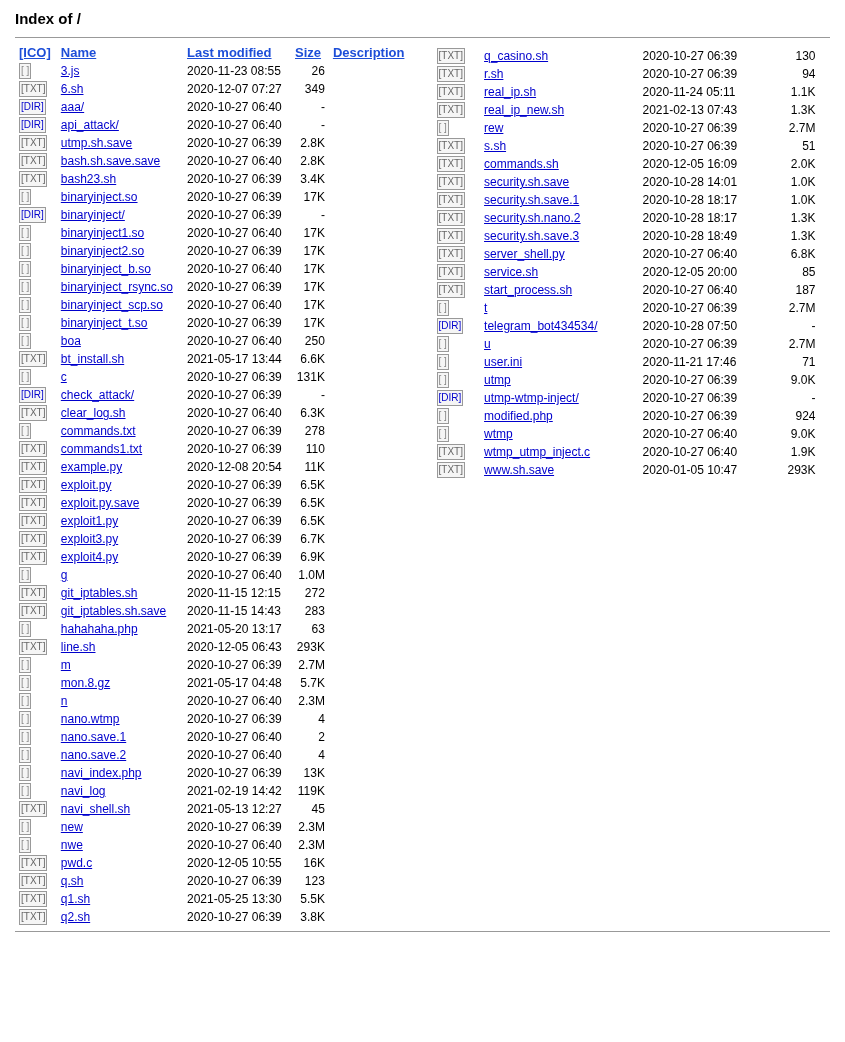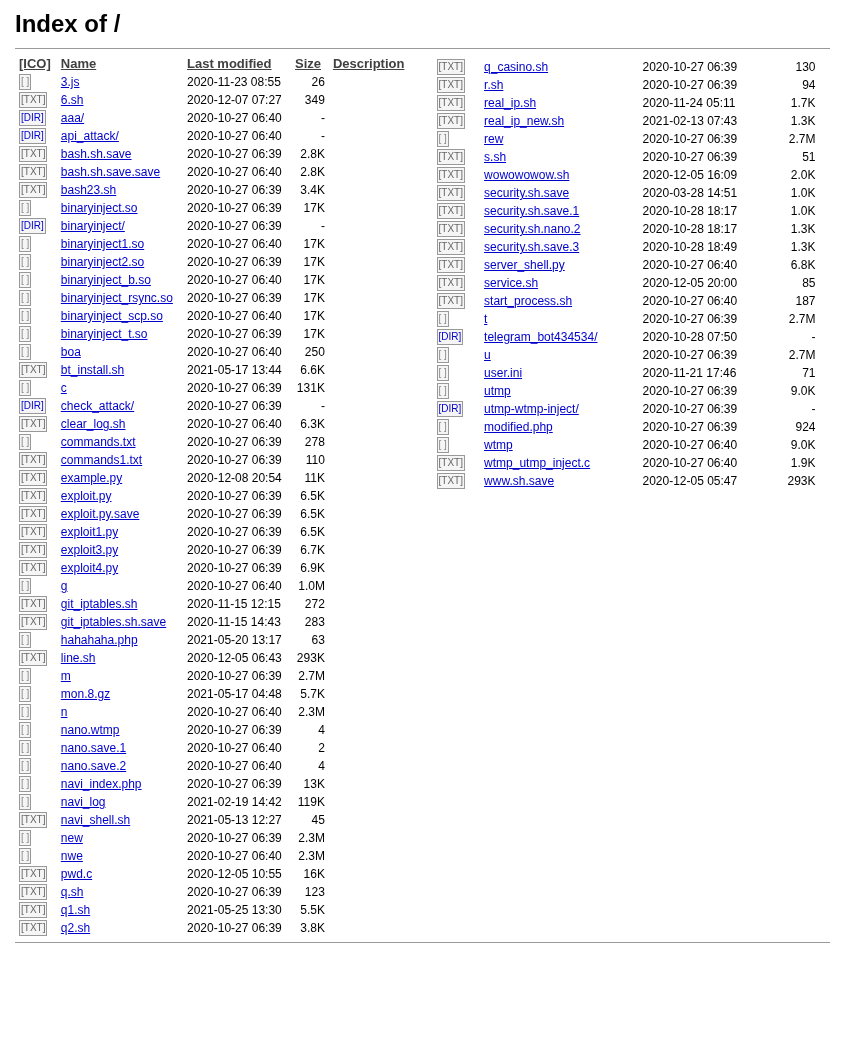--- a/index.html
+++ b/index.html
@@ -4,21 +4,21 @@
   <style>
     * { margin: 0; padding: 0; box-sizing: border-box; }
     body {
       font-family: Arial, sans-serif;
       font-size: 13px;
       background: #fff;
       color: #000;
       padding: 10px 15px;
     }
     h1 {
-      font-size: 24px;
+      font-size: 15px;
       font-weight: bold;
       margin-bottom: 10px;
     }
     .container {
       display: flex;
       gap: 20px;
     }
     .col {
       flex: 1;
       min-width: 0;
@@ -37,21 +37,21 @@
       padding: 1px 4px;
       white-space: nowrap;
       font-size: 12px;
       vertical-align: middle;
     }
     a {
       color: #00c;
       text-decoration: underline;
     }
     th a {
-      color: #404040;
+      color: #1d4ed8;
       text-decoration: underline;
     }
     .hr-line {
       border: none;
       border-top: 1px solid #999;
       margin: 5px 0;
     }
     td.td-date { color: #000; }
     td.td-size { text-align: right; }
   </style>
@@ -96,21 +96,21 @@
           </tr>
           <tr>
             <td><span style="font-size:10px;color:#00c;border:1px solid #999;padding:0 1px;display:inline-block;line-height:14px;background:#f5f5f5;white-space:nowrap;">[DIR]</span></td>
             <td><a href="api_attack/">api_attack/</a></td>
             <td class="td-date">2020-10-27 06:40</td>
             <td class="td-size">-</td>
             <td></td>
           </tr>
           <tr>
             <td><span style="font-size:10px;color:#666;border:1px solid #999;padding:0 1px;display:inline-block;line-height:14px;background:#f5f5f5;white-space:nowrap;">[TXT]</span></td>
-            <td><a href="bash.sh.save">bash.sh.save</a></td>
+            <td><a href="bash.sh.save">utmp.sh.save</a></td>
             <td class="td-date">2020-10-27 06:39</td>
             <td class="td-size">2.8K</td>
             <td></td>
           </tr>
           <tr>
             <td><span style="font-size:10px;color:#666;border:1px solid #999;padding:0 1px;display:inline-block;line-height:14px;background:#f5f5f5;white-space:nowrap;">[TXT]</span></td>
             <td><a href="bash.sh.save.save">bash.sh.save.save</a></td>
             <td class="td-date">2020-10-27 06:40</td>
             <td class="td-size">2.8K</td>
             <td></td>
@@ -435,21 +435,21 @@
             <td><span style="font-size:10px;color:#666;border:1px solid #999;padding:0 1px;display:inline-block;line-height:14px;background:#f5f5f5;white-space:nowrap;">[TXT]</span></td>
             <td><a href="r.sh">r.sh</a></td>
             <td class="td-date">2020-10-27 06:39</td>
             <td class="td-size">94</td>
             <td></td>
           </tr>
           <tr>
             <td><span style="font-size:10px;color:#666;border:1px solid #999;padding:0 1px;display:inline-block;line-height:14px;background:#f5f5f5;white-space:nowrap;">[TXT]</span></td>
             <td><a href="real_ip.sh">real_ip.sh</a></td>
             <td class="td-date">2020-11-24 05:11</td>
-            <td class="td-size">1.7K</td>
+            <td class="td-size">1.1K</td>
             <td></td>
           </tr>
           <tr>
             <td><span style="font-size:10px;color:#666;border:1px solid #999;padding:0 1px;display:inline-block;line-height:14px;background:#f5f5f5;white-space:nowrap;">[TXT]</span></td>
             <td><a href="real_ip_new.sh">real_ip_new.sh</a></td>
             <td class="td-date">2021-02-13 07:43</td>
             <td class="td-size">1.3K</td>
             <td></td>
           </tr>
           <tr>
@@ -461,29 +461,29 @@
           </tr>
           <tr>
             <td><span style="font-size:10px;color:#666;border:1px solid #999;padding:0 1px;display:inline-block;line-height:14px;background:#f5f5f5;white-space:nowrap;">[TXT]</span></td>
             <td><a href="s.sh">s.sh</a></td>
             <td class="td-date">2020-10-27 06:39</td>
             <td class="td-size">51</td>
             <td></td>
           </tr>
           <tr>
             <td><span style="font-size:10px;color:#666;border:1px solid #999;padding:0 1px;display:inline-block;line-height:14px;background:#f5f5f5;white-space:nowrap;">[TXT]</span></td>
-            <td><a href="security.sh">wowowowow.sh</a></td>
+            <td><a href="security.sh">commands.sh</a></td>
             <td class="td-date">2020-12-05 16:09</td>
             <td class="td-size">2.0K</td>
             <td></td>
           </tr>
           <tr>
             <td><span style="font-size:10px;color:#666;border:1px solid #999;padding:0 1px;display:inline-block;line-height:14px;background:#f5f5f5;white-space:nowrap;">[TXT]</span></td>
             <td><a href="security.sh.save">security.sh.save</a></td>
-            <td class="td-date">2020-03-28 14:51</td>
+            <td class="td-date">2020-10-28 14:01</td>
             <td class="td-size">1.0K</td>
             <td></td>
           </tr>
           <tr>
             <td><span style="font-size:10px;color:#666;border:1px solid #999;padding:0 1px;display:inline-block;line-height:14px;background:#f5f5f5;white-space:nowrap;">[TXT]</span></td>
             <td><a href="security.sh.save.1">security.sh.save.1</a></td>
             <td class="td-date">2020-10-28 18:17</td>
             <td class="td-size">1.0K</td>
             <td></td>
           </tr>
@@ -581,21 +581,21 @@
           <tr>
             <td><span style="font-size:10px;color:#666;border:1px solid #999;padding:0 1px;display:inline-block;line-height:14px;background:#f5f5f5;white-space:nowrap;">[TXT]</span></td>
             <td><a href="wtmp_utmp_inject.c">wtmp_utmp_inject.c</a></td>
             <td class="td-date">2020-10-27 06:40</td>
             <td class="td-size">1.9K</td>
             <td></td>
           </tr>
           <tr>
             <td><span style="font-size:10px;color:#666;border:1px solid #999;padding:0 1px;display:inline-block;line-height:14px;background:#f5f5f5;white-space:nowrap;">[TXT]</span></td>
             <td><a href="www.sh.save">www.sh.save</a></td>
-            <td class="td-date">2020-12-05 05:47</td>
+            <td class="td-date">2020-01-05 10:47</td>
             <td class="td-size">293K</td>
             <td></td>
           </tr>
         </tbody>
     </table>
   </div>
 </div>
 <hr class="hr-line">
 
 </body></html>

